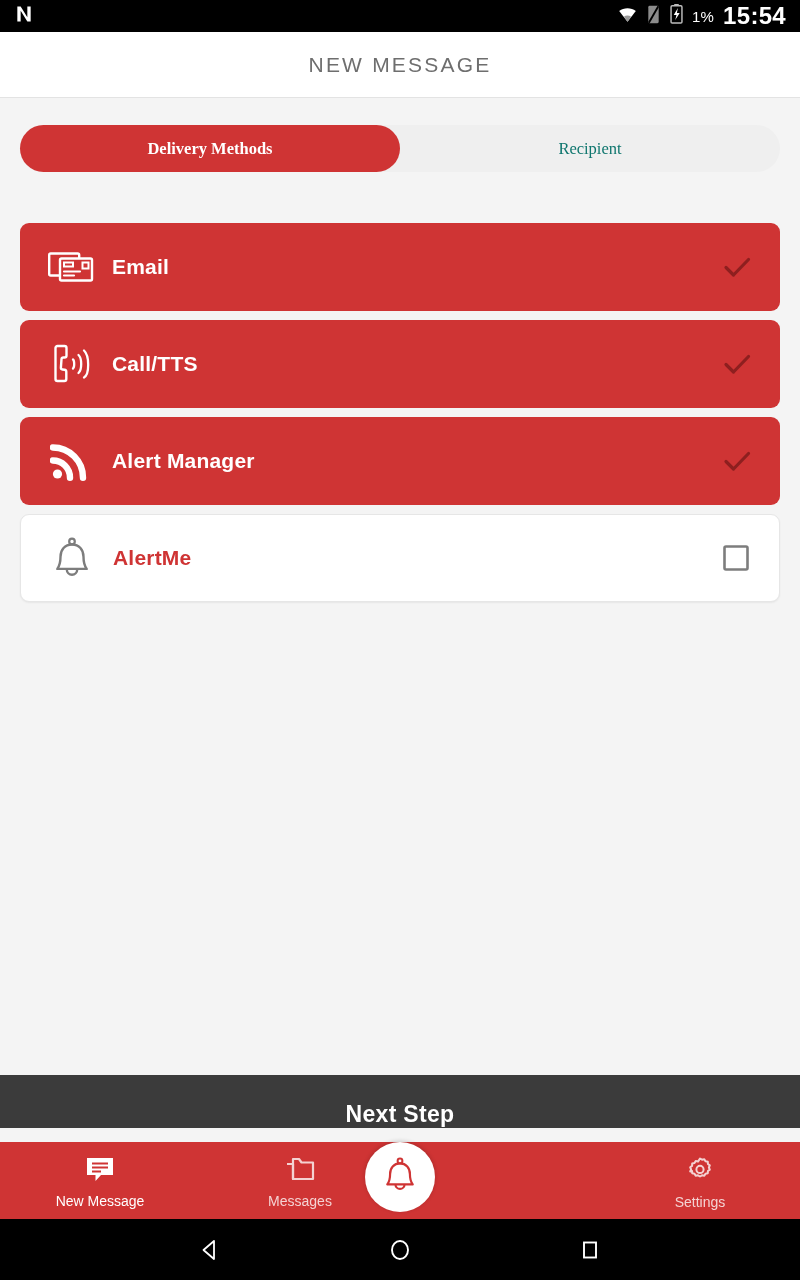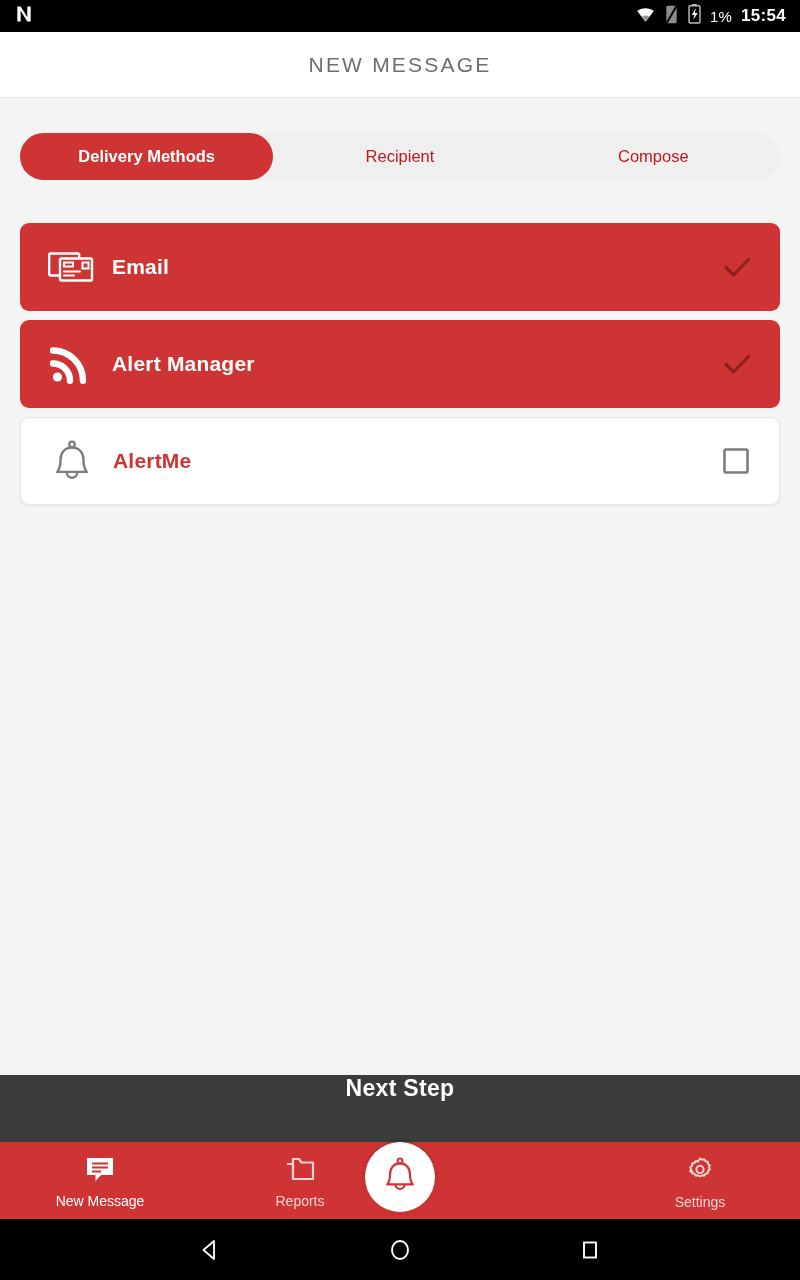--- a/index.html
+++ b/index.html
@@ -14,41 +14,41 @@
   
   .statusbar {
     position:absolute; top:0; left:0; width:800px; height:32px;
     background:#000; color:#fff;
     display:flex; align-items:center; justify-content:space-between;
     padding:0 14px;
   }
   .sb-left { display:flex; align-items:center; }
   .sb-right { display:flex; align-items:center; gap:9px; }
   .sb-pct { font-size:15px; font-weight:400; letter-spacing:.2px; }
-  .sb-time { font-size:17px; font-weight:700; letter-spacing:.3px; }
+  .sb-time { font-size:24px; font-weight:700; letter-spacing:.3px; }
 
   
   .header {
     position:absolute; top:32px; left:0; width:800px; height:66px;
     background:#fff; border-bottom:1px solid #e3e3e3;
     display:flex; align-items:center; justify-content:center;
   }
   .header-title {
     font-size:21px; color:#6e6e6e; letter-spacing:2.2px; font-weight:400;
   }
 
   
-  .tabs-wrap { position:absolute; top:133px; left:20px; width:760px; height:47px; }
+  .tabs-wrap { position:absolute; top:125px; left:20px; width:760px; height:47px;font-family:Liberation Serif, serif; }
   .tabs {
     position:relative; width:100%; height:100%;
     background:#efefef; border-radius:24px; display:flex;
   }
   .tab {
     flex:1; display:flex; align-items:center; justify-content:center;
-    font-size:16.5px; color:#b91c1c; border-radius:24px;
+    font-size:16.5px; color:#0f766e; border-radius:24px;
     position:relative; z-index:2;
   }
   .tab.active { background:#cf3434; color:#fff; font-weight:600; }
 
   
   .methods { position:absolute; top:223px; left:20px; width:760px; }
   .method {
     position:relative; height:88px; margin-bottom:9px;
     border-radius:9px; display:flex; align-items:center;
     padding:0 22px 0 22px;
@@ -64,22 +64,22 @@
   }
   .m-label {
     margin-left:12px; font-size:21px; font-weight:700; letter-spacing:.2px;
   }
   .method.selected .m-label { color:#fff; }
   .method.unselected .m-label { color:#cf3434; }
   .m-state { margin-left:auto; display:flex; align-items:center; justify-content:center; width:42px; }
 
   
   .nextstep {
-    position:absolute; left:0; top:1075px; width:800px; height:67px;
-    background:#3b3b3b; display:flex; align-items:flex-start; justify-content:center;
+    position:absolute; left:0; top:1075px; width:800px; height:53px;
+    background:#3b3b3b; display:flex; align-items:flex-end; justify-content:center;
   }
   .nextstep-label { color:#fff; font-size:23px; font-weight:700; letter-spacing:.3px; }
 
   
   .bottomnav {
     position:absolute; left:0; top:1142px; width:800px; height:77px;
     background:#cf3434; display:flex;
   }
   .navitem {
     flex:1; display:flex; flex-direction:column;
@@ -145,23 +145,20 @@
     <div class="header-title">NEW MESSAGE</div>
   </div>
 
   <div class="tabs-wrap">
     <div class="tabs">
       <div class="tab active">
         <span>Delivery Methods</span>
       </div>
       <div class="tab">
         <span>Recipient</span>
-      </div>
-      <div class="tab">
-        <span>Compose</span>
       </div>
     </div>
   </div>
 
   <div class="methods">
 
     <div class="method selected">
       <div class="m-icon">
         <svg width="46" height="36" viewBox="0 0 46 36">
           <rect x="1.2" y="4.5" width="30" height="22" rx="1.5" fill="none" stroke="#fff" stroke-width="2.4"></rect>
@@ -173,20 +170,36 @@
       </div>
       <div class="m-label">Email</div>
       <div class="m-state">
         <svg width="32" height="32" viewBox="0 0 32 32">
           <path d="M5 16.5 12.5 24 27.5 8.5" fill="none" stroke="#8e1f1f" stroke-width="3.2" stroke-linecap="round" stroke-linejoin="round"></path>
         </svg>
       </div>
     </div>
 
 
+    <div class="method selected">
+      <div class="m-icon">
+        <svg width="46" height="44" viewBox="0 0 46 44">
+          <path d="M9.5 4h7c1.1 0 2 .9 2 2v7.5c0 1.1-.9 2-2 2h-1.3c-.9 0-1.6.7-1.7 1.6l-.6 8.6c-.06.9.6 1.7 1.5 1.8l2.1.25c1 .12 1.8 1 1.8 2V37c0 1.1-.9 2-2 2h-6.8c-1.1 0-2-.9-2-2V6c0-1.1.9-2 2-2z" fill="none" stroke="#fff" stroke-width="2.4" stroke-linejoin="round"></path>
+          <path d="M25 17.5c1.6 1.2 1.6 7.8 0 9" fill="none" stroke="#fff" stroke-width="2.3" stroke-linecap="round"></path>
+          <path d="M30.5 13c3.6 3.2 3.6 14.8 0 18" fill="none" stroke="#fff" stroke-width="2.3" stroke-linecap="round"></path>
+          <path d="M36 8.5c5.6 5.2 5.6 23.8 0 27" fill="none" stroke="#fff" stroke-width="2.3" stroke-linecap="round"></path>
+        </svg>
+      </div>
+      <div class="m-label">Call/TTS</div>
+      <div class="m-state">
+        <svg width="32" height="32" viewBox="0 0 32 32">
+          <path d="M5 16.5 12.5 24 27.5 8.5" fill="none" stroke="#8e1f1f" stroke-width="3.2" stroke-linecap="round" stroke-linejoin="round"></path>
+        </svg>
+      </div>
+    </div>
 
     <div class="method selected">
       <div class="m-icon">
         <svg width="42" height="42" viewBox="0 0 42 42">
           <circle cx="7.5" cy="34" r="4.6" fill="#fff"></circle>
           <path d="M2.8 20.5c9.5 0 17.2 7.7 17.2 17.2" fill="none" stroke="#fff" stroke-width="6.4" stroke-linecap="round"></path>
           <path d="M2.8 7.5c16.7 0 30.2 13.5 30.2 30.2" fill="none" stroke="#fff" stroke-width="6.4" stroke-linecap="round"></path>
         </svg>
       </div>
       <div class="m-label">Alert Manager</div>
@@ -231,21 +244,21 @@
       <span class="nav-label">New Message</span>
     </div>
 
     <div class="navitem dim">
       <span>
         <svg width="32" height="28" viewBox="0 0 32 28">
           <path d="M9 3h6l2.5 3.5H29V23H9z" fill="none" stroke="#fff" stroke-width="2.2" stroke-linejoin="round"></path>
           <path d="M3 8h6v15h18" fill="none" stroke="#fff" stroke-width="2.2" stroke-linejoin="round"></path>
         </svg>
       </span>
-      <span class="nav-label">Reports</span>
+      <span class="nav-label">Messages</span>
     </div>
 
     <div class="navitem spacer"></div>
 
 
     <div class="navitem dim">
       <span>
         <svg width="30" height="30" viewBox="0 0 30 30">
           <path d="M15 3.5l2 1.2 2.3-.5 1.2 2 2.3.5.1 2.3 1.9 1.4-.9 2.1.9 2.1-1.9 1.4-.1 2.3-2.3.5-1.2 2-2.3-.5-2 1.2-2-1.2-2.3.5-1.2-2-2.3-.5-.1-2.3L5.2 16.5l.9-2.1-.9-2.1 1.9-1.4.1-2.3 2.3-.5 1.2-2 2.3.5z" fill="none" stroke="#fff" stroke-width="2" stroke-linejoin="round"></path>
           <circle cx="15" cy="14.4" r="3.6" fill="none" stroke="#fff" stroke-width="2"></circle>

